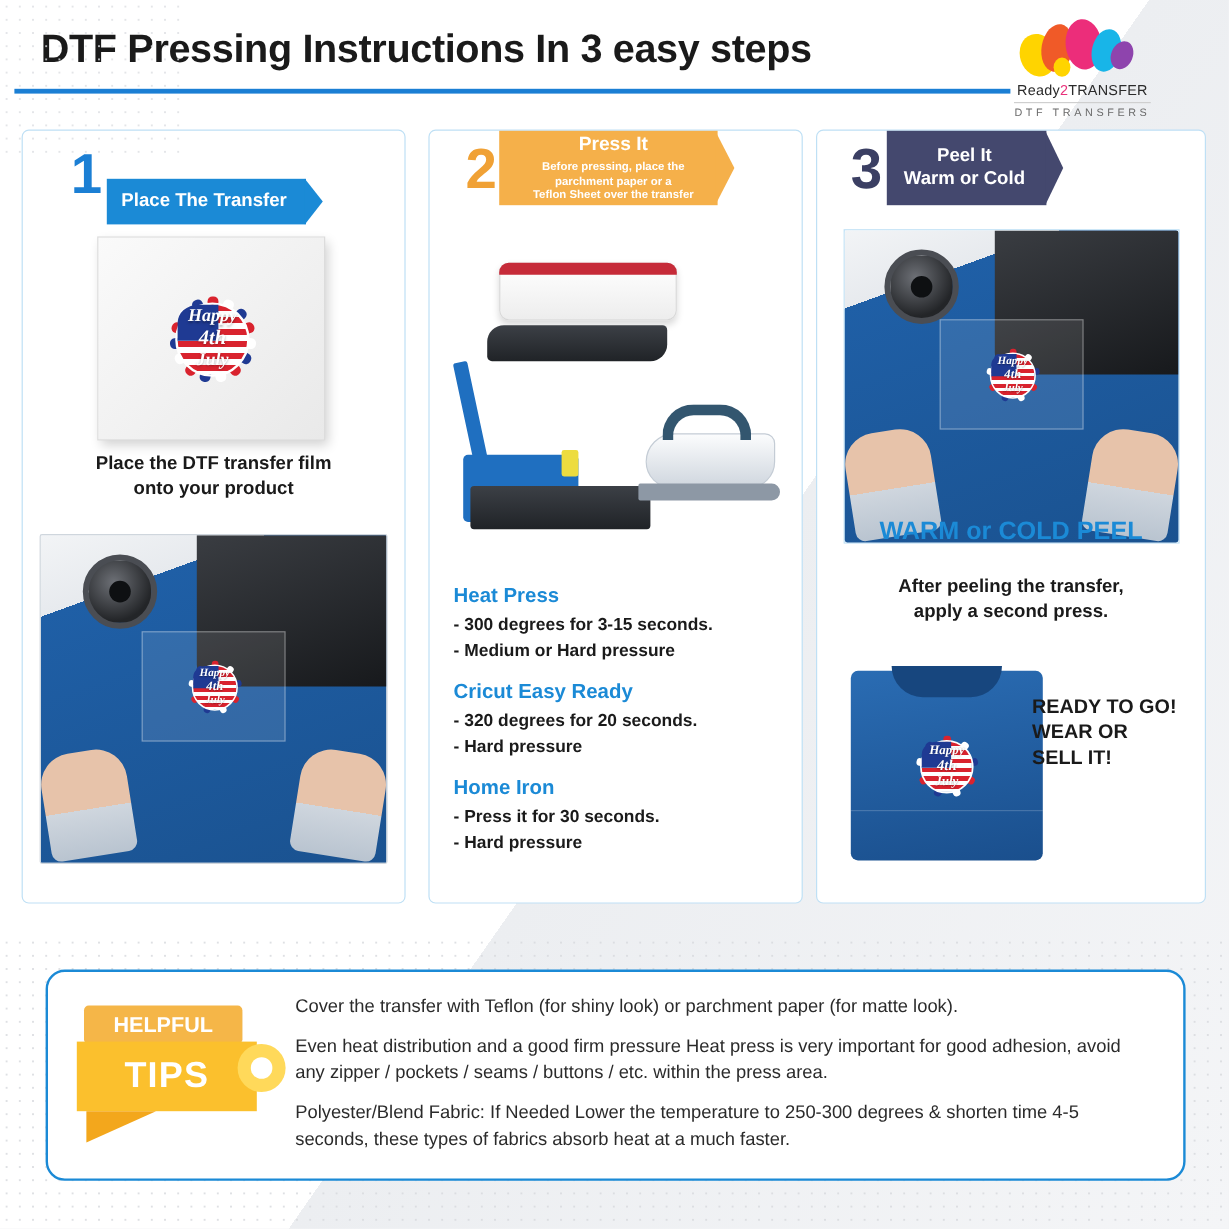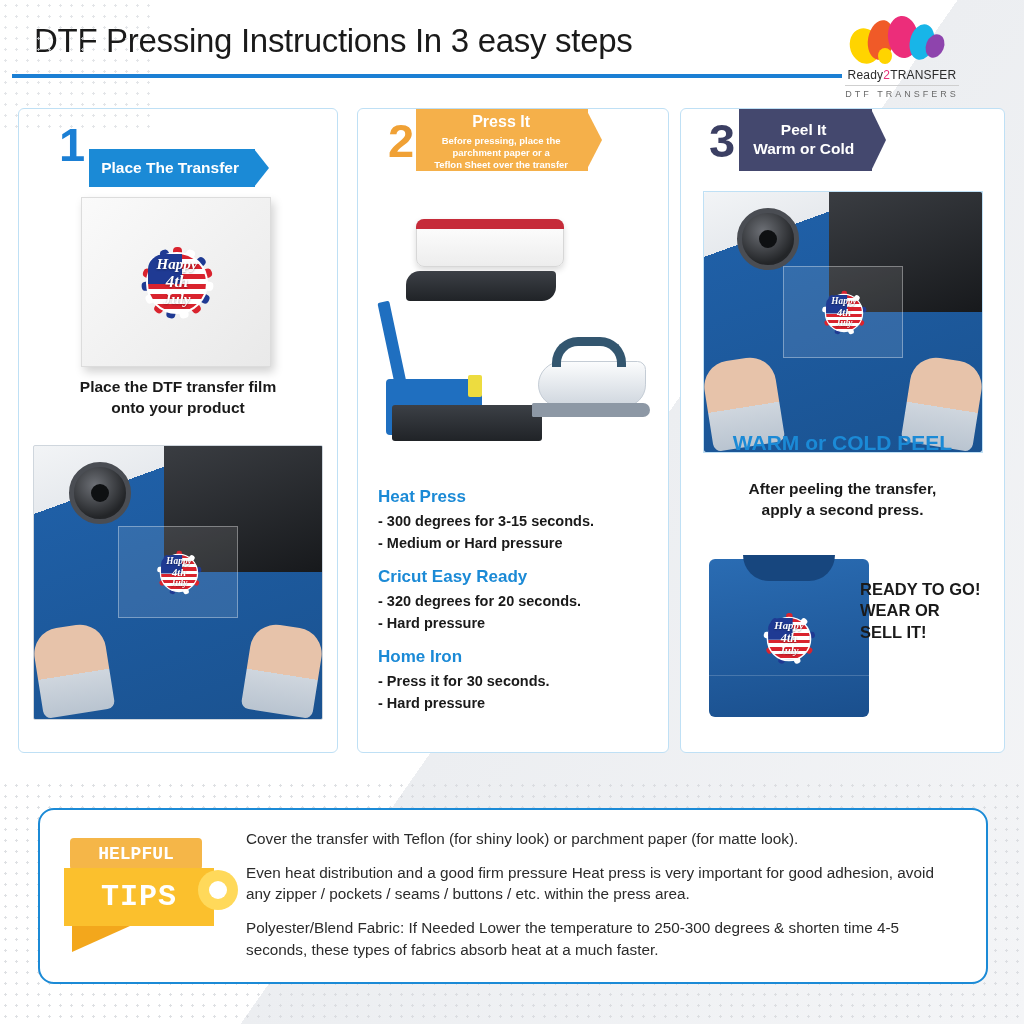--- a/index.html
+++ b/index.html
@@ -31,21 +31,21 @@
     opacity: .8;
     pointer-events: none;
   }
 
   
   .header {
     position: absolute; left: 0; top: 0; width: 1024px; height: 110px;
   }
   .title {
     position: absolute; left: 34px; top: 22px;
-    font-size: 33px; font-weight: normal; color: #1a1a1a;
+    font-size: 33px; font-weight: bold; color: #1a1a1a;
     letter-spacing: -0.3px;
   }
   .title-rule {
     position: absolute; left: 12px; top: 74px; width: 830px; height: 4px;
     background: #1b7fd4;
   }
   .brand {
     position: absolute; right: 22px; top: 14px; width: 200px; height: 92px;
     text-align: center;
   }
@@ -99,21 +99,21 @@
     border-top: 18px solid transparent; border-bottom: 18px solid transparent;
   }
   
   .r1 { left: 40px; }
   .r1 .num-badge { color: #1b7fd4; margin-right: 4px; }
   .r1 .flag { background: #1b8ad6; font-size: 15.5px; height: 38px; margin-top: 48px; }
   .r1 .flag::after { border-top-width: 19px; border-bottom-width: 19px; border-left: 15px solid #1b8ad6; }
   
   .r2 { left: 30px; top: 6px; }
   .r2 .num-badge { color: #f0a135; margin-right: 2px; }
-  .r2 .flag { background: #f5b04a; font-size: 9.5px; line-height: 1.25; height: 62px; padding: 0 20px 0 18px; justify-content: flex-end; }
+  .r2 .flag { background: #f5b04a; font-size: 9.5px; line-height: 1.25; height: 62px; padding: 0 20px 0 28px; }
   .r2 .flag .big { font-size: 16px; margin-bottom: 3px; }
   .r2 .flag::after { top: 0; border-top-width: 31px; border-bottom-width: 31px; border-left: 16px solid #f5b04a; }
   
   .r3 { left: 28px; top: 6px; }
   .r3 .num-badge { color: #3b3f63; margin-right: 4px; }
   .r3 .flag { background: #44486e; font-size: 15.5px; line-height: 1.2; height: 62px; padding: 0 18px 0 14px; }
   .r3 .flag::after { top: 0; border-top-width: 31px; border-bottom-width: 31px; border-left: 15px solid #44486e; }
 
   .caption {
     position: absolute; width: 100%; text-align: center;
@@ -262,21 +262,21 @@
   .ready {
     position: absolute; right: 16px; top: 470px; width: 128px;
     font-size: 16.5px; font-weight: bold; color: #1a1a1a; line-height: 1.3;
   }
 
   
   .tips {
     position: absolute; left: 38px; top: 808px; width: 950px; height: 176px;
     border: 2px solid #1b8ad6; border-radius: 16px; background: #ffffff;
   }
-  .tips-badge { position: absolute; left: 24px; top: 20px; width: 180px; height: 132px; font-family: Liberation Mono, monospace; }
+  .tips-badge { position: absolute; left: 24px; top: 20px; width: 180px; height: 132px; }
   .tips-banner {
     position: absolute; left: 6px; top: 8px; width: 132px; height: 32px;
     background: #f5b648; border-radius: 4px;
     display: flex; align-items: center; justify-content: center;
     color: #ffffff; font-weight: bold; font-size: 18px;
     box-shadow: 0 2px 0 rgba(0,0,0,.06);
   }
   .tips-main {
     position: absolute; left: 0; top: 38px; width: 150px; height: 58px;
     background: #fbc02d;

